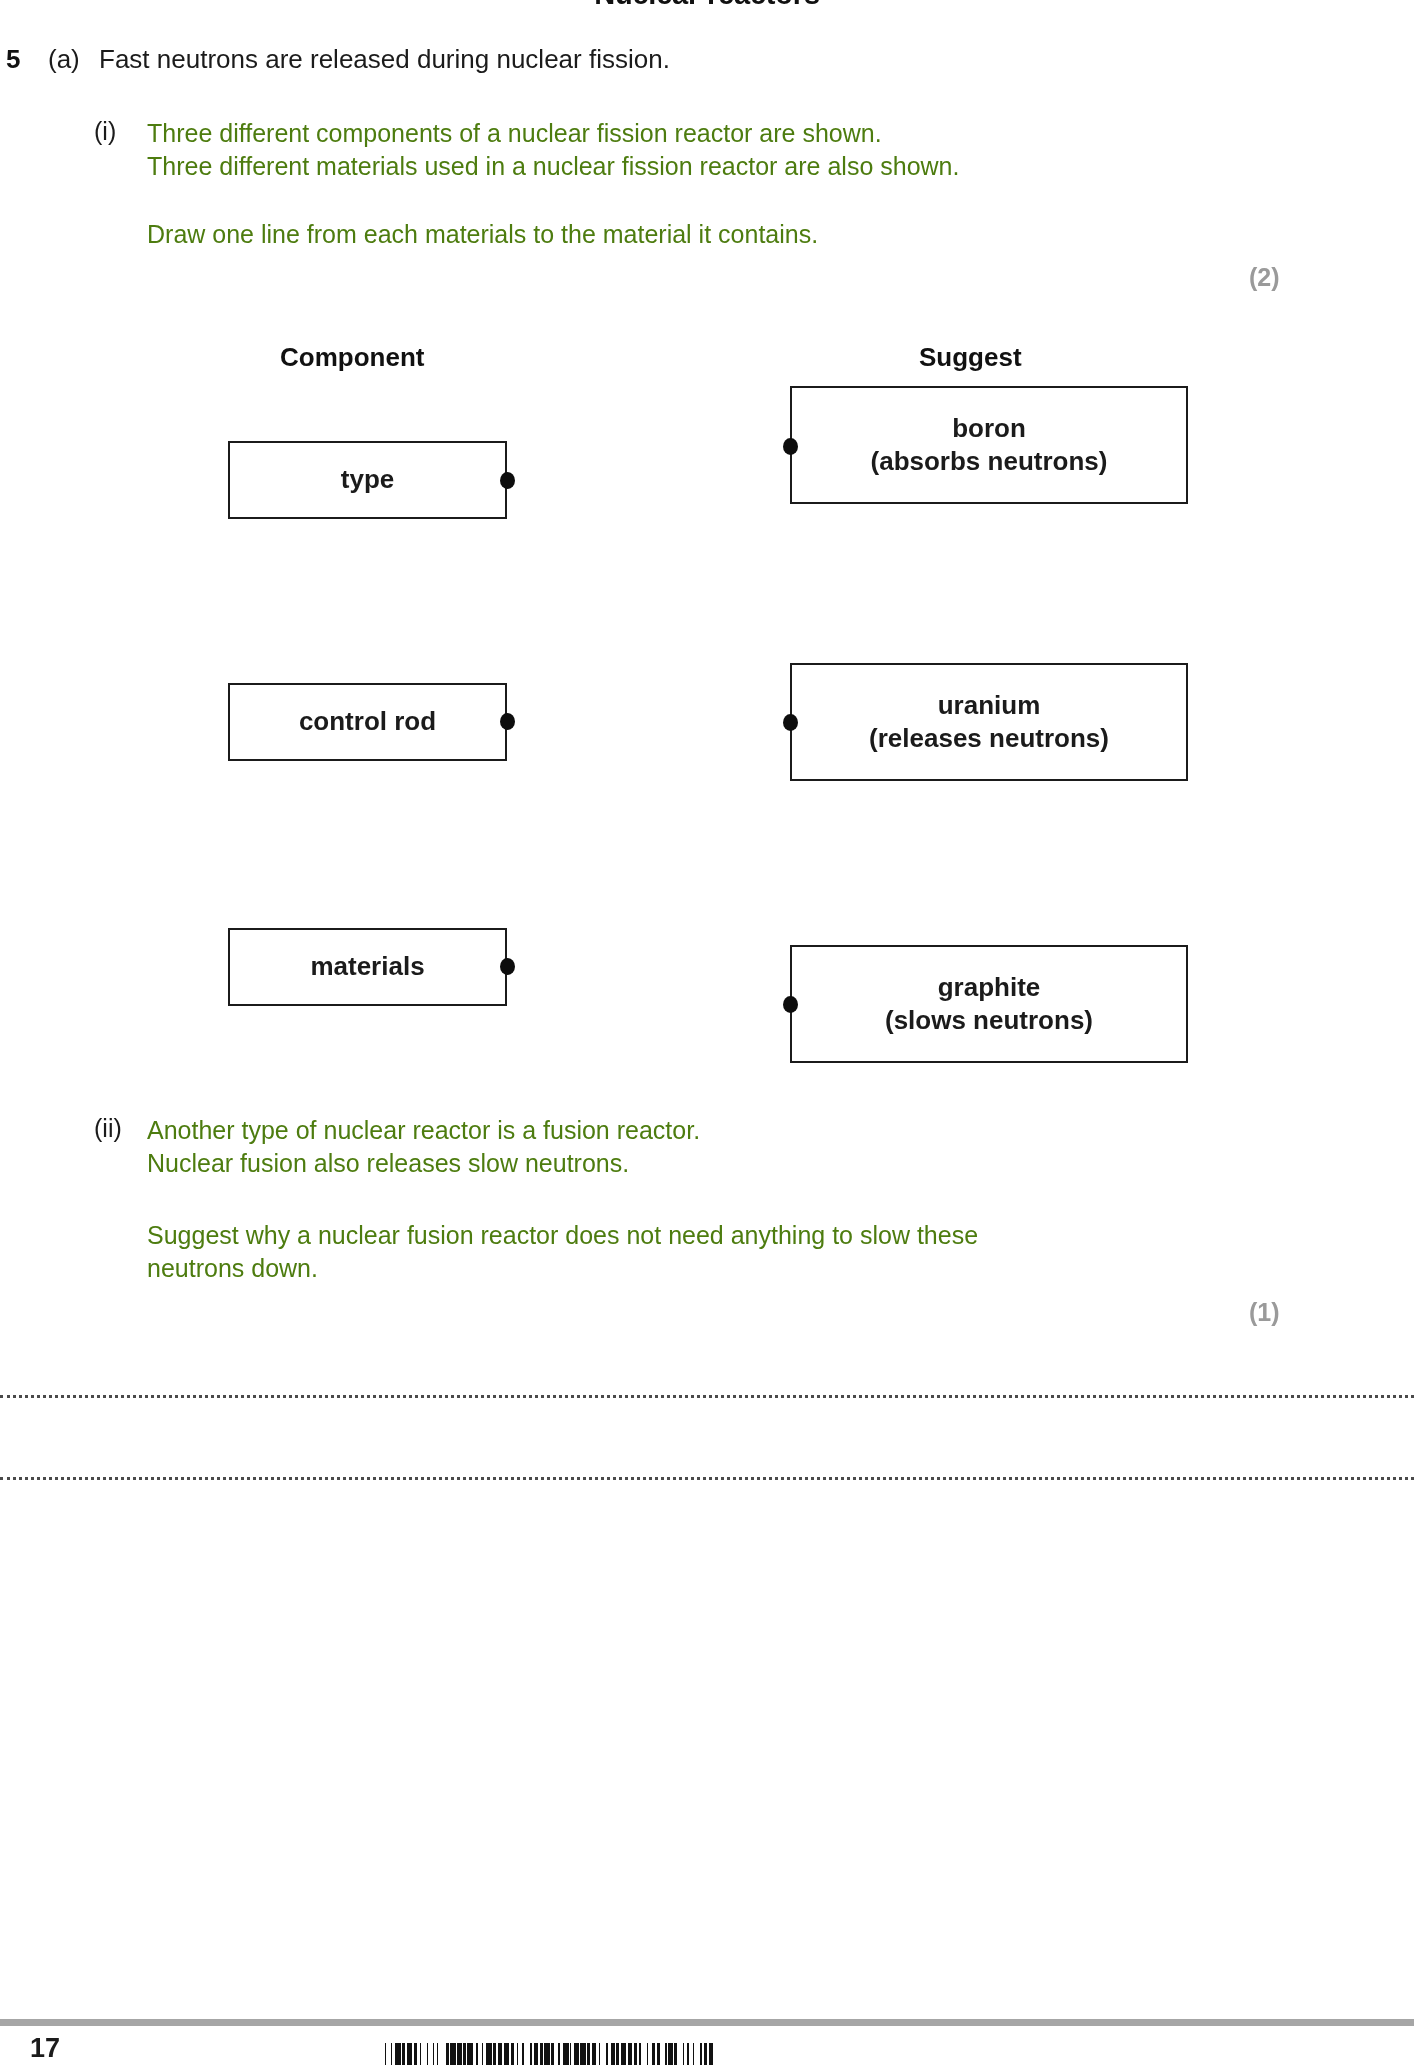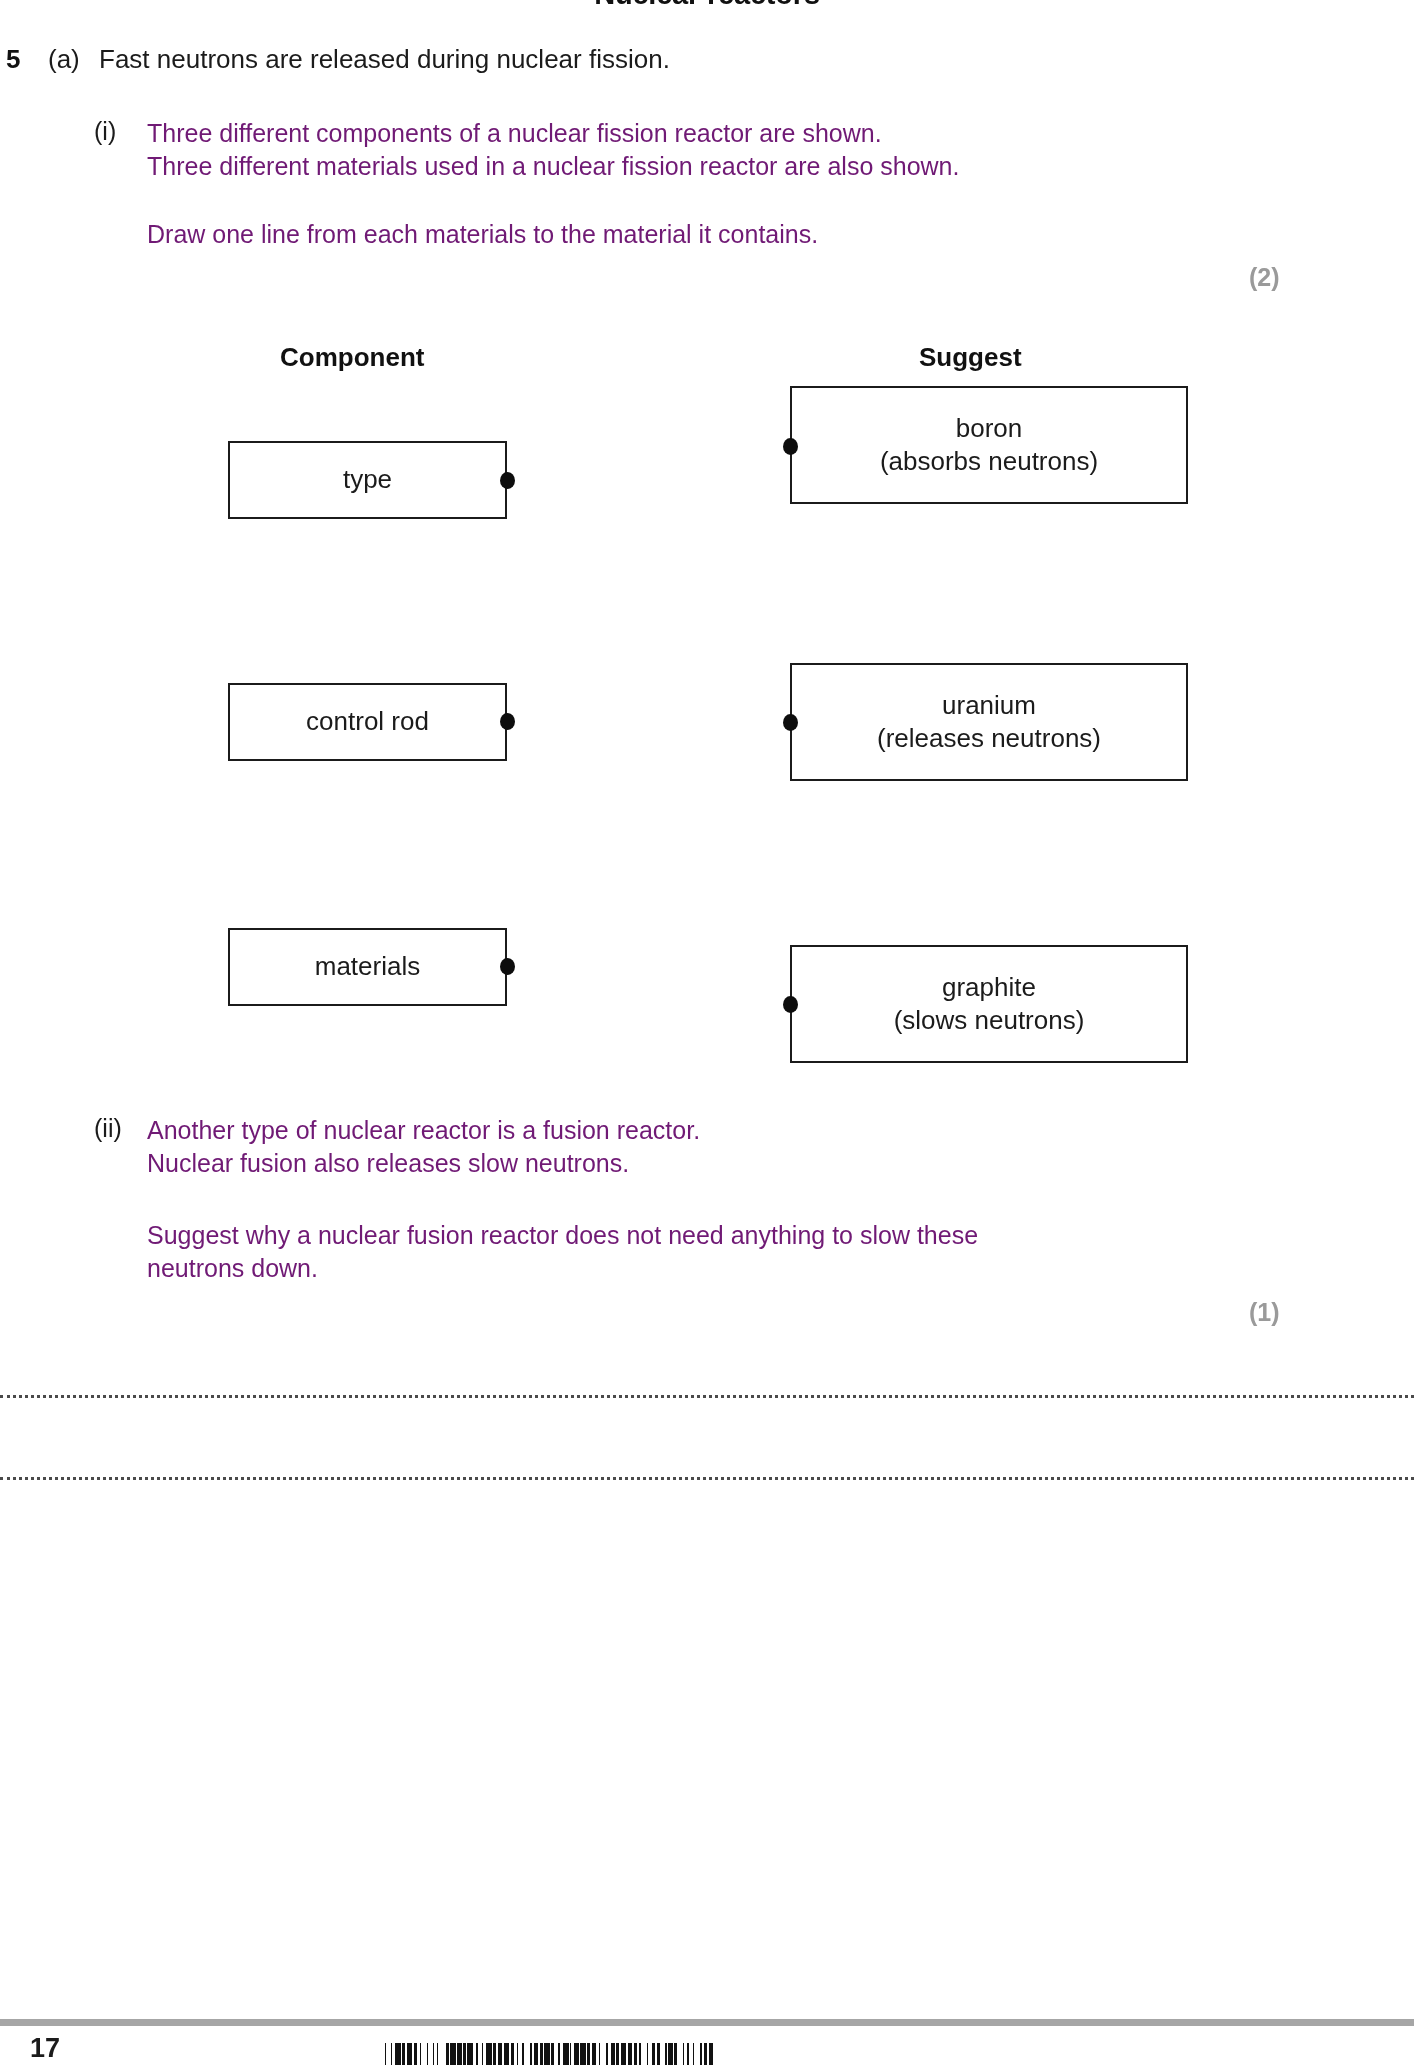--- a/index.html
+++ b/index.html
@@ -56,21 +56,21 @@
   }
 
   .sub-label {
     position: absolute;
     font-size: 25px;
     color: #1b1b1b;
   }
   .sub-text {
     position: absolute;
     font-size: 25px;
-    color: #701a75;
+    color: #4d7c0f;
     line-height: 1.32;
     white-space: pre-line;
   }
 
   .marks {
     position: absolute;
     font-size: 25px;
     font-weight: bold;
     color: #9a9a9a;
   }
@@ -88,20 +88,21 @@
     border: 2px solid #1b1b1b;
     background: #ffffff;
     display: flex;
     align-items: center;
     justify-content: center;
     text-align: center;
     font-size: 26px;
     line-height: 1.28;
     color: #1b1b1b;
     white-space: pre-line;
+    font-weight: bold;
   }
 
   .dot {
     position: absolute;
     width: 15px;
     height: 17px;
     border-radius: 50%;
     background: #0d0d0d;
   }
 

